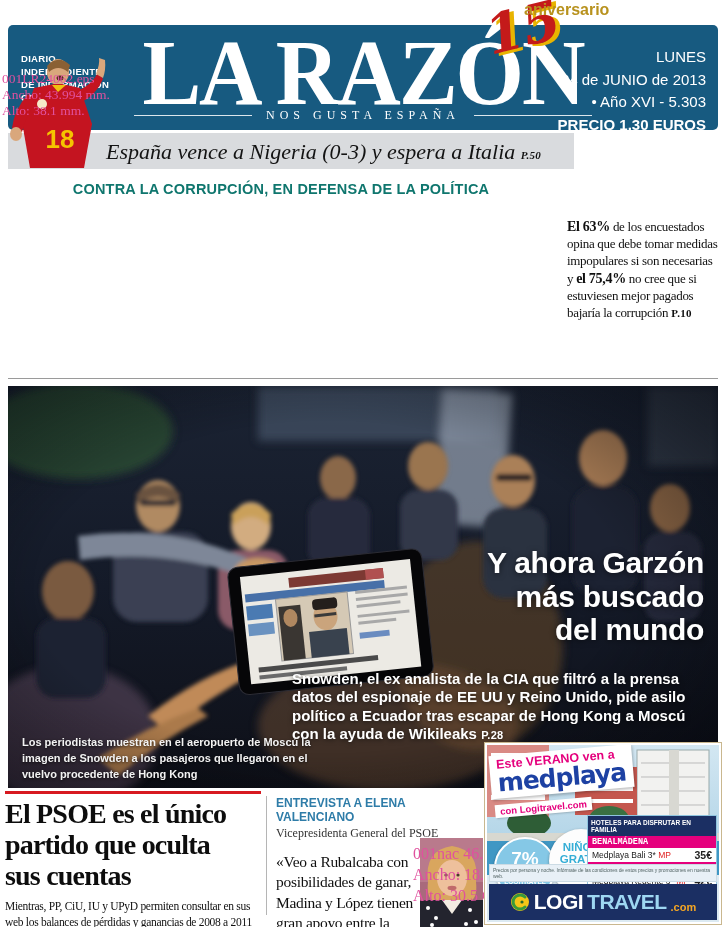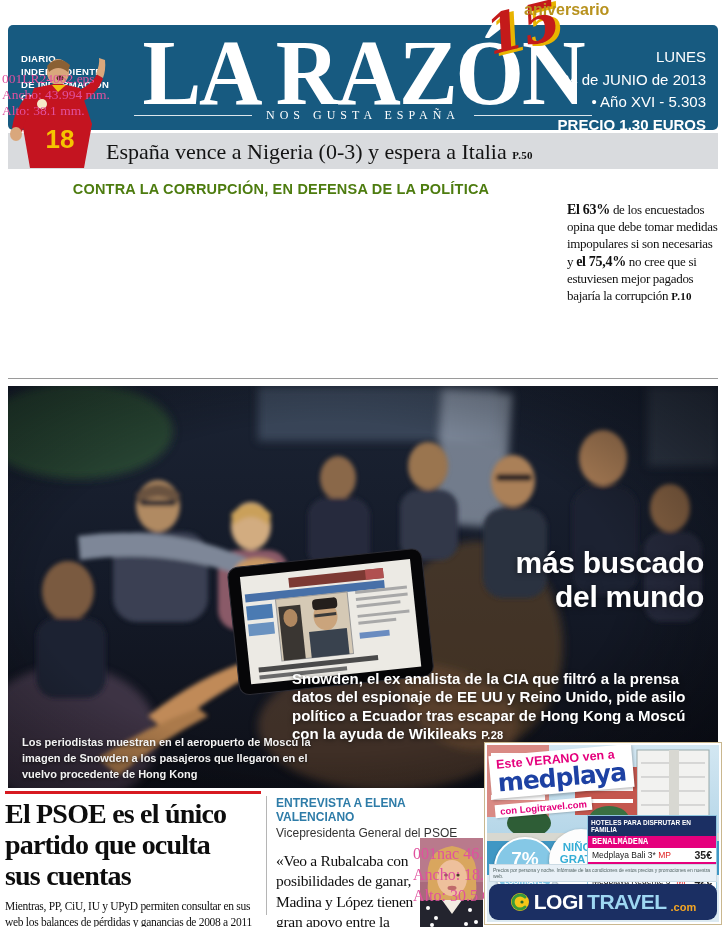--- a/index.html
+++ b/index.html
@@ -25,31 +25,31 @@
           gap:14px;color:#fff;font-family:"Liberation Serif",serif;font-size:12px;letter-spacing:5px;}
   .slogan .rule{width:118px;height:1px;background:rgba(255,255,255,.85);}
 
   
   #player{left:4px;top:52px;width:104px;height:118px;z-index:5;}
   .ph-text{z-index:7;color:#e0519e;font-family:"Liberation Serif",serif;}
   #mast-ph{left:2px;top:71px;font-size:13.5px;line-height:1.18;}
   #elena-ph{left:413px;top:844px;font-size:16px;line-height:1.3;z-index:3;}
 
   
-  #strip{left:8px;top:133px;width:710px;height:36px;background:#d9dbde;}
+  #strip{left:8px;top:133px;width:566px;height:36px;background:#d9dbde;font-style:italic;}
   .strip-text{margin-left:98px;line-height:37px;font-family:"Liberation Serif",serif;font-size:22px;color:#131313;}
   .pageref{font-size:11px;font-weight:bold;letter-spacing:.3px;}
 
   
-  #kicker{left:0;top:181px;width:562px;text-align:center;color:#4d7c0f;font-size:14.5px;font-weight:bold;letter-spacing:.2px;}
+  #kicker{left:0;top:181px;width:562px;text-align:center;color:#0f766e;font-size:14.5px;font-weight:bold;letter-spacing:.2px;}
   #headline{left:4px;top:196px;width:560px;font-family:"Liberation Serif",serif;font-weight:bold;
             font-size:46px;line-height:1.3;letter-spacing:-1.5px;color:#0c0c0c;}
   #survey{left:567px;top:200px;width:153px;}
   .survey-kicker{color:#474747;font-size:9.5px;font-weight:bold;line-height:1.25;}
-  .survey-text{margin-top:1px;font-family:"Liberation Serif",serif;font-size:13px;line-height:1.3;
+  .survey-text{margin-top:18px;font-family:"Liberation Serif",serif;font-size:13px;line-height:1.3;
                letter-spacing:-.3px;color:#101010;}
   .survey-text b{font-size:14px;}
   #rule{left:8px;top:378px;width:710px;height:1px;background:#9a9a9a;}
 
   
   #photo{left:8px;top:386px;width:710px;height:402px;background:#10141f;overflow:hidden;}
   .photo-headline{position:absolute;right:14px;top:160px;text-align:right;color:#fff;font-weight:bold;
                   font-size:30px;line-height:1.12;letter-spacing:-.3px;text-shadow:0 1px 6px rgba(0,0,0,.55);}
   .photo-subhead{position:absolute;right:14px;top:284px;width:412px;text-align:left;color:#fff;font-weight:bold;
                  font-size:15px;line-height:1.22;text-shadow:0 1px 5px rgba(0,0,0,.6);}
@@ -60,21 +60,21 @@
   #psoe{left:5px;top:791px;width:256px;border-top:3px solid #d71920;padding-top:5px;}
   .psoe-head{font-family:"Liberation Serif",serif;font-weight:bold;font-size:28px;line-height:1.1;
              letter-spacing:-.8px;color:#0d0d0d;}
   .psoe-body{margin-top:8px;font-family:"Liberation Serif",serif;font-size:11.5px;line-height:1.38;
              letter-spacing:-.3px;color:#101010;}
   #vline{left:266px;top:796px;height:119px;width:1px;background:#b5b5b5;}
 
   
   #interview{left:276px;top:796px;width:208px;}
   .int-kicker{color:#2e7ca8;font-size:12px;font-weight:bold;}
-  .int-sub{color:#333;font-size:12px;margin-top:2px;}
+  .int-sub{color:#333;font-size:12px;margin-top:2px;font-family:Liberation Serif, serif;}
   .int-quote{margin-top:11px;width:150px;font-family:"Liberation Serif",serif;font-size:15.5px;
              line-height:1.32;letter-spacing:-.3px;color:#101010;}
   #elena{left:420px;top:838px;width:63px;height:89px;z-index:2;}
 
   
   #ad{left:484px;top:742px;width:238px;height:183px;background:#fff;border:1px solid #c9b78f;
       box-sizing:border-box;padding:2px;z-index:4;}
   .ad-inner{position:relative;width:232px;height:177px;overflow:hidden;background:#dceaf2;}
   .banner{position:absolute;left:3px;top:5px;transform:rotate(-5deg);background:#fff;
           padding:2px 7px 3px;box-shadow:1px 2px 3px rgba(0,0,0,.25);z-index:2;}
@@ -93,21 +93,21 @@
   .ck-s{font-size:6px;line-height:1.15;margin-top:1px;font-weight:bold;}
   .hotel-table{position:absolute;right:2px;top:70px;width:128px;border:1px solid #8fc4de;background:#fff;z-index:3;}
   .ht-header{background:#1b2f63;color:#fff;font-size:6.5px;font-weight:bold;padding:3px;}
   .ht-region{background:#e5007d;color:#fff;font-size:8.5px;font-weight:bold;padding:1px 4px;font-family:Liberation Mono, monospace;}
   .ht-row{display:flex;justify-content:space-between;align-items:center;padding:1px 4px;font-size:8.5px;color:#222;}
   .ht-board{color:#e02020;font-weight:normal;}
   .ht-price{font-weight:bold;font-size:10.5px;}
   .fine-print{position:absolute;left:2px;right:2px;bottom:40px;background:#e8f0f6;border:1px solid #ccdbe4;
               color:#566;font-size:5px;letter-spacing:-.1px;padding:2px 3px;z-index:3;}
   .logit-bar{position:absolute;left:2px;right:2px;bottom:2px;height:36px;background:#1b2f63;display:flex;
-             align-items:center;justify-content:center;gap:4px;z-index:3;border-radius:9px;}
+             align-items:center;justify-content:center;gap:4px;z-index:3;}
   .lg1{color:#fff;font-weight:bold;font-size:21px;letter-spacing:-.5px;}
   .lg2{color:#9ed7f2;font-weight:bold;font-size:21px;letter-spacing:-.5px;}
   .lg3{color:#f5a623;font-weight:bold;font-size:11px;align-self:flex-end;margin-bottom:7px;}
 </style>
 </head>
 <body>
 
 <div class="page">
 
   <div class="abs" id="anniv">
@@ -261,20 +261,21 @@
         <rect x="246" y="274" width="120" height="5" fill="#4a4a4a"></rect>
         <rect x="246" y="282" width="88" height="4" fill="#6a6a6a"></rect>
         <circle cx="305" cy="295" r="2" fill="#3c3c44"></circle>
           <circle cx="322" cy="295" r="2" fill="#3c3c44"></circle>
         <circle cx="339" cy="295" r="2" fill="#3c3c44"></circle>
       </g>
       <rect width="710" height="402" fill="url(#vin)"></rect>
     </svg>
 
     <div class="photo-headline">
+      <div>Y ahora Garzón</div>
       <div>más buscado</div>
       <div>del mundo</div>
     </div>
     <div class="photo-subhead">
       <span>Snowden, el ex analista de la CIA que filtró a la prensa datos del espionaje de EE UU y Reino Unido, pide asilo político a Ecuador tras escapar de Hong Kong a Moscú con la ayuda de Wikileaks </span><span class="pageref">P.28</span>
     </div>
     <div class="photo-caption">Los periodistas muestran en el aeropuerto de Moscú la imagen de Snowden a los pasajeros que llegaron en el vuelvo procedente de Hong Kong</div>
   </div>
 
   <div class="abs" id="psoe">

